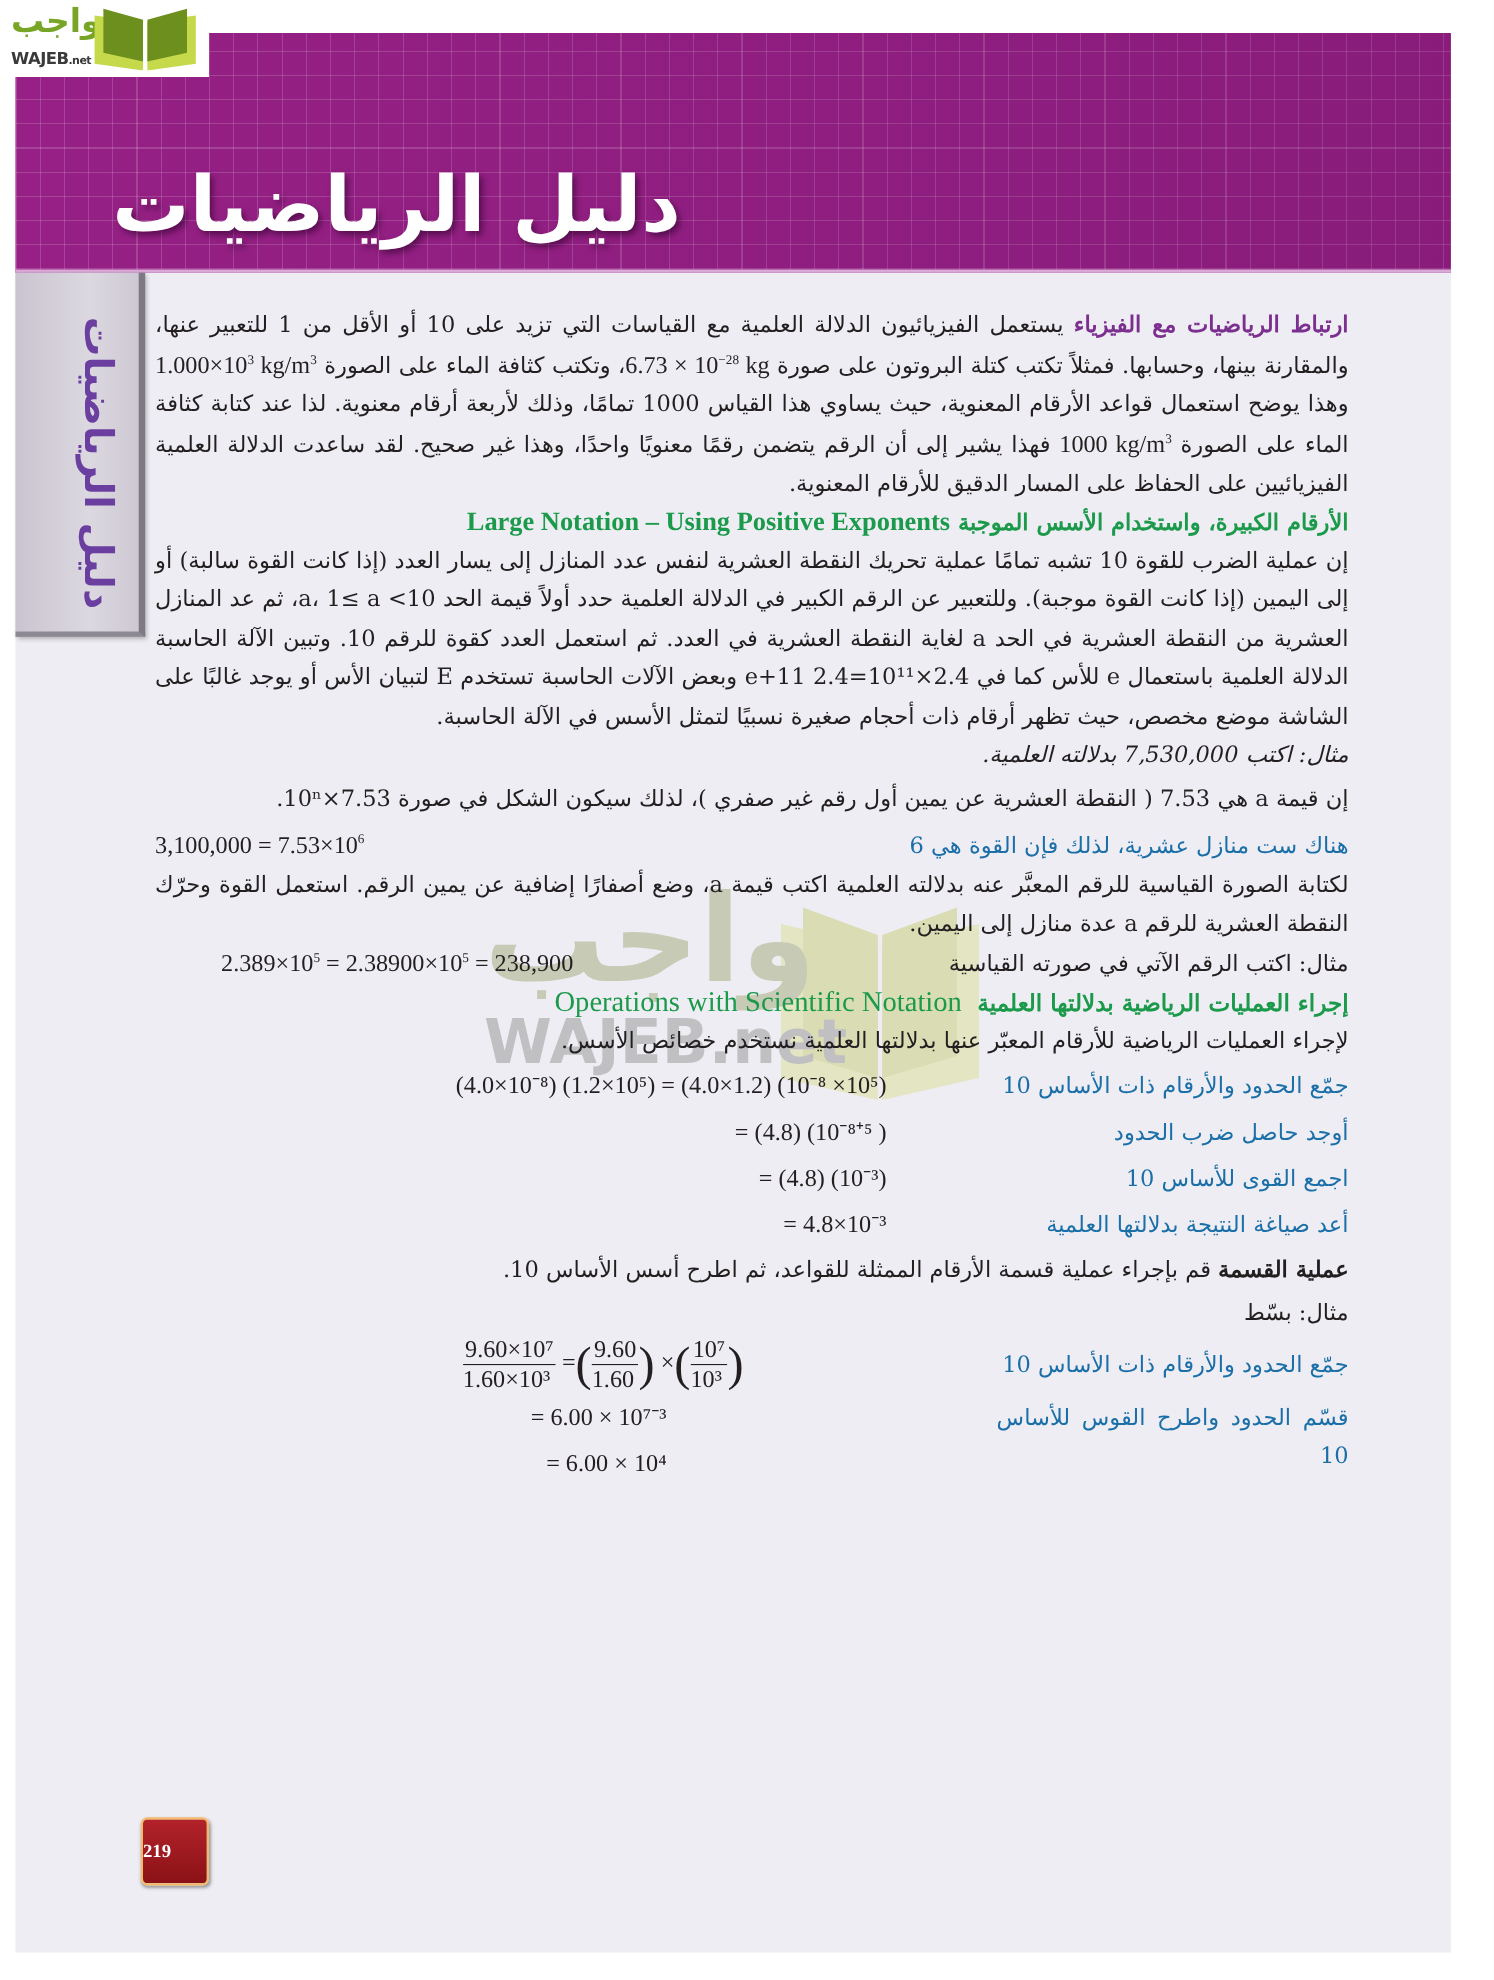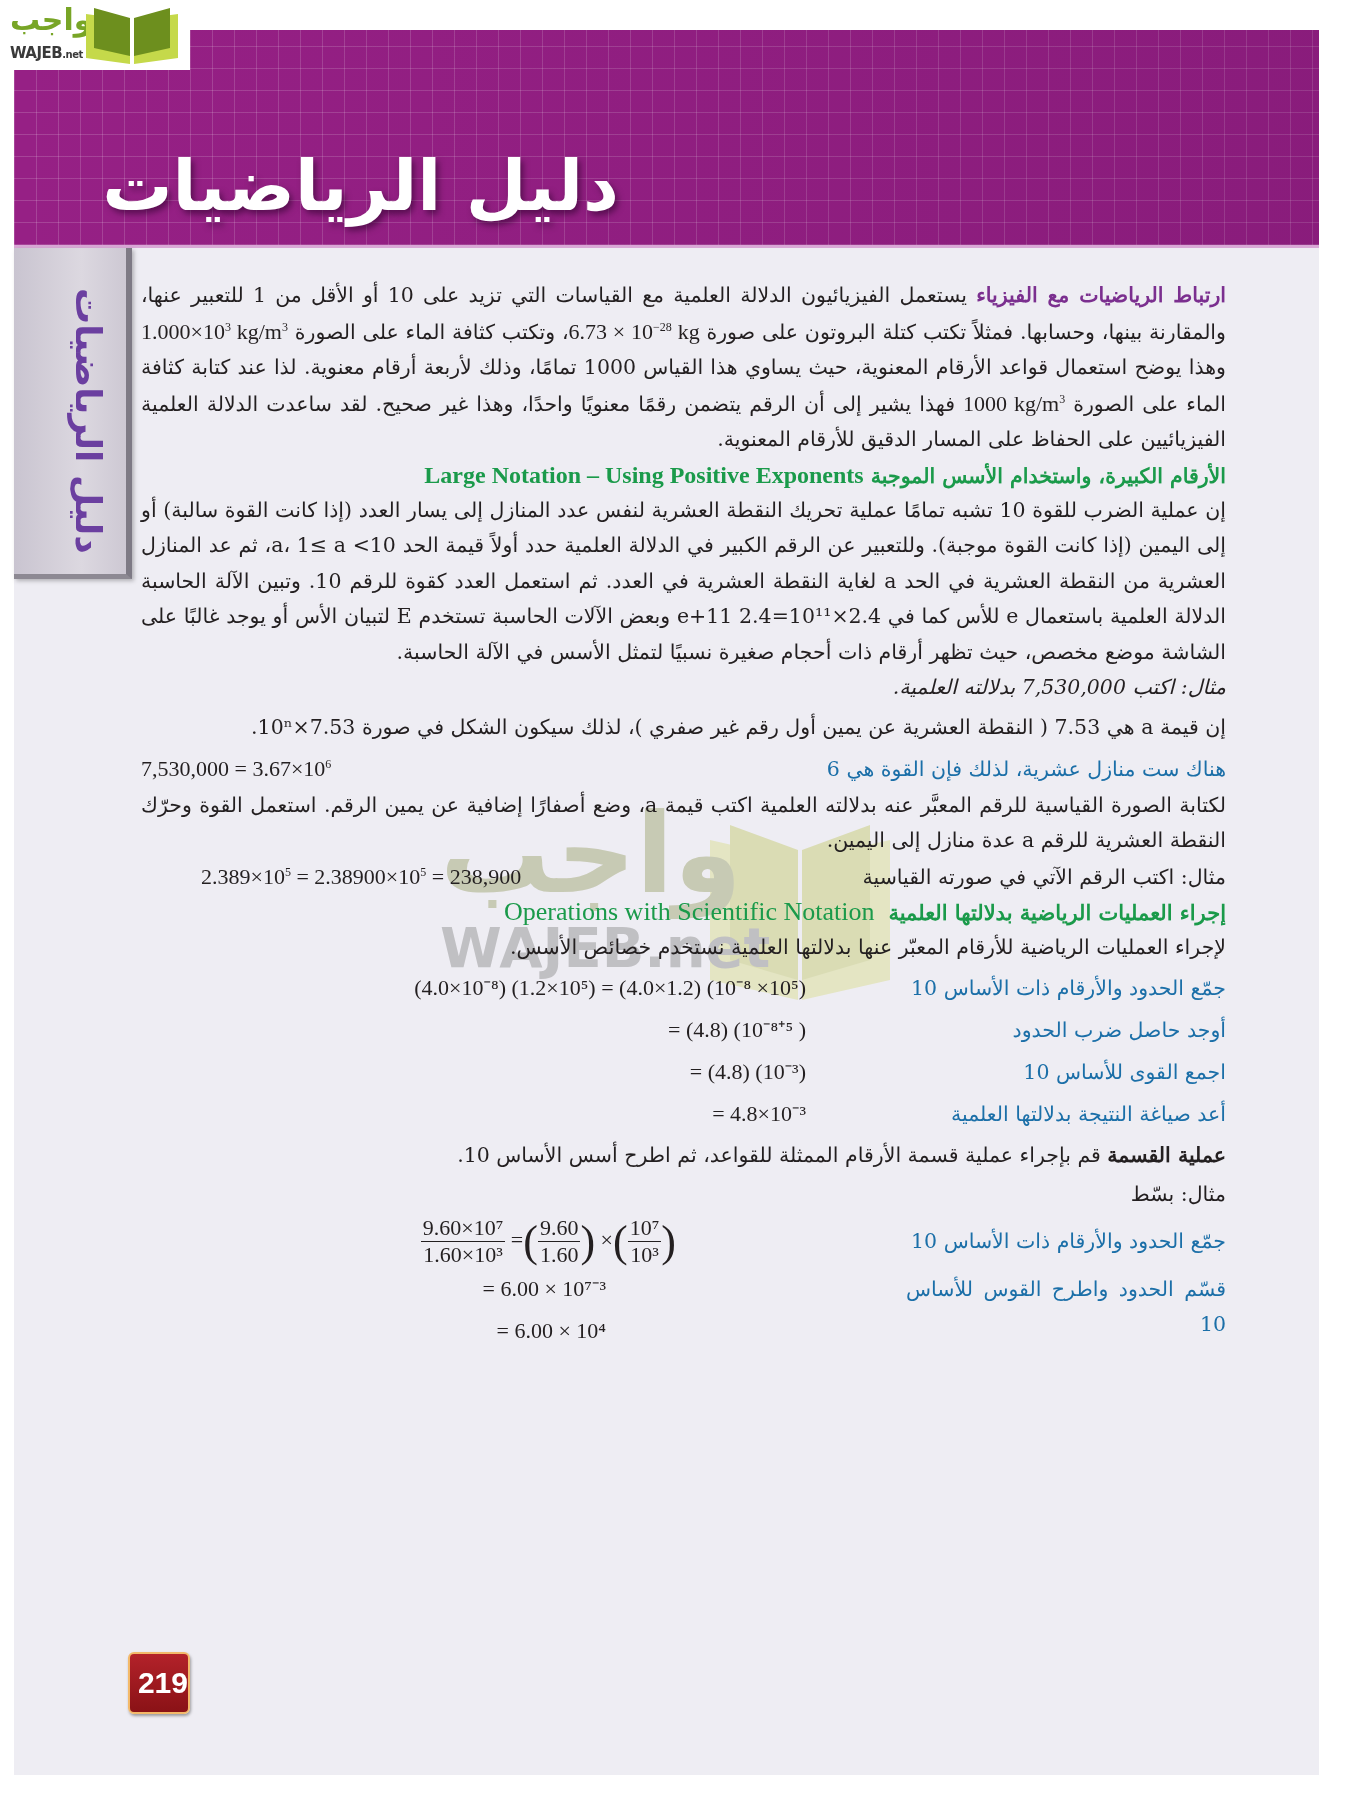--- a/index.html
+++ b/index.html
@@ -77,31 +77,31 @@
     }
     .row .math { direction: ltr; font-family: "Liberation Serif", serif; font-size: 22px; }
     .teal { color: #1b6fa8; }
     .bold { font-weight: bold; }
     .it { font-style: italic; }
     sup { font-size: 12px; line-height: 0; }
     .steps { position: relative; }
     .step { display: flex; align-items: baseline; height: 42px; }
     .step .label-blue { color: #1b6fa8; width: 320px; flex: none; }
     .step .math { direction: ltr; font-family: "Liberation Serif", serif; font-size: 22px; text-align: left; }
-    .frac { display: inline-block; vertical-align: middle; text-align: center; }
+    .frac { display: inline-block; vertical-align: middle; }
     .frac .num { display: block; border-bottom: 1.5px solid #231f20; padding: 0 2px; line-height: 26px; }
     .frac .den { display: block; line-height: 26px; }
     .big-paren { font-size: 44px; vertical-align: middle; font-weight: lighter; }
     .page-num {
       position: absolute; left: 128px; top: 1652px; width: 58px; height: 58px;
       background: linear-gradient(180deg, #b3222a 0%, #8a1216 100%);
       border: 2px solid #f3b96a; border-radius: 6px;
       box-shadow: 1px 2px 3px rgba(0,0,0,0.35);
-      color: #ffffff; font-family: Liberation Sans, sans-serif; font-weight: bold;
-      font-size: 30px; line-height: 58px; text-align: right;
+      color: #ffffff; font-family: Liberation Serif, serif; font-weight: bold;
+      font-size: 17px; line-height: 58px; text-align: left;
     }
     .watermark {
       position: absolute; left: 400px; top: 800px; width: 500px; height: 200px;
       pointer-events: none; opacity: 0.45;
     }
     .wm-ar {
       position: absolute; left: 40px; top: -10px; font-family: "DejaVu Sans", sans-serif;
       font-weight: bold; font-size: 110px; color: #9aa06a; direction: rtl;
     }
     .wm-en {
@@ -168,21 +168,21 @@
     <span>للرقم 10. وتبين الآلة الحاسبة الدلالة العلمية باستعمال e للأس كما في 2.4×10¹¹=2.4 e+11 وبعض الآلات</span>
     <span>الحاسبة تستخدم E لتبيان الأس أو يوجد غالبًا على الشاشة موضع مخصص، حيث تظهر أرقام ذات أحجام صغيرة</span>
     <span>نسبيًا لتمثل الأسس في الآلة الحاسبة.</span>
   </p>
 
   <p class="p it">مثال: اكتب 7,530,000 بدلالته العلمية.</p>
   <p class="p" style="margin-top:4px;">إن قيمة a هي 7.53 ( النقطة العشرية عن يمين أول رقم غير صفري )، لذلك سيكون الشكل في صورة 7.53×10ⁿ.</p>
 
   <div class="row" style="margin-top:6px;">
     <span class="teal">هناك ست منازل عشرية، لذلك فإن القوة هي 6</span>
-    <span class="math"><span>7,530,000 = 3.67×10</span><sup>6</sup></span>
+    <span class="math"><span>3,100,000 = 7.53×10</span><sup>6</sup></span>
   </div>
 
   <p class="p">
     <span>لكتابة الصورة القياسية للرقم المعبَّر عنه بدلالته العلمية اكتب قيمة a، وضع أصفارًا إضافية عن يمين الرقم. استعمل القوة</span>
     <span>وحرّك النقطة العشرية للرقم a عدة منازل إلى اليمين.</span>
   </p>
 
   <div class="row">
     <span>مثال: اكتب الرقم الآتي في صورته القياسية</span>
     <span class="math" style="margin-left:60px;"><span>2.389×10</span><sup>5</sup><span> = 2.38900×10</span><sup>5</sup><span> = 238,900</span></span>

